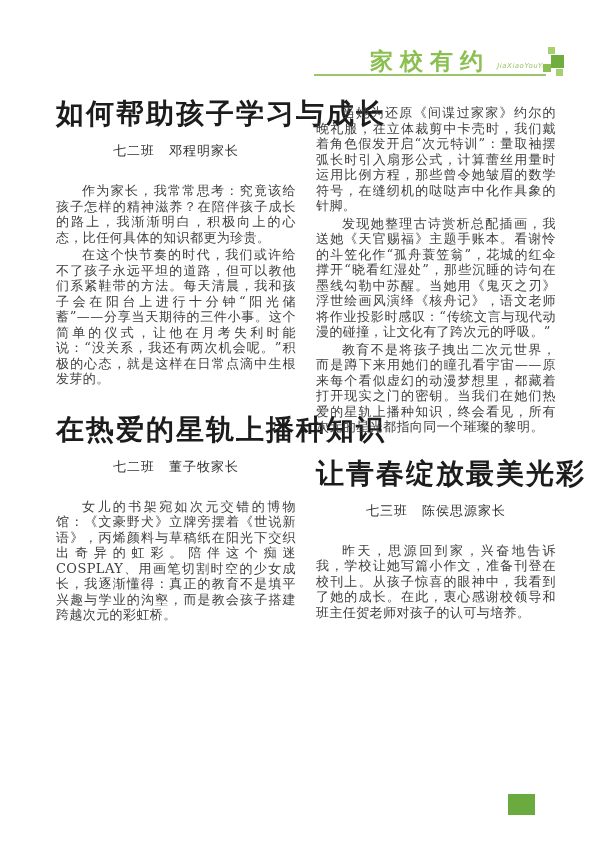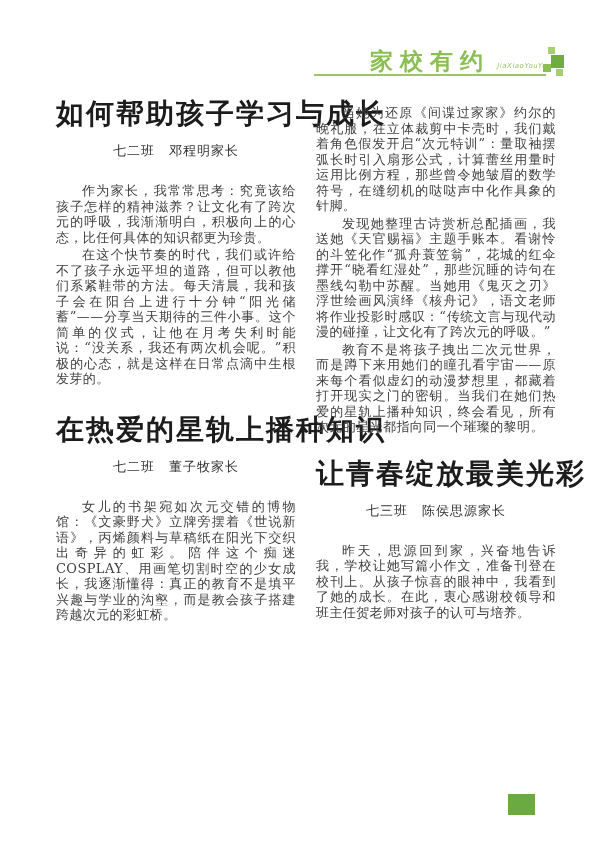--- a/index.html
+++ b/index.html
@@ -91,21 +91,21 @@
       <i class="sq sq2"></i>
       <i class="sq sq3"></i>
       <i class="sq sq4"></i>
   </div>
 
   <div class="col left">
     <div>
       <h1 class="article-title">如何帮助孩子学习与成长</h1>
       <div class="byline">七二班　邓程明家长</div>
       <div class="body-block">
-        <p>作为家长，我常常思考：究竟该给孩子怎样的精神滋养？让文化有了跨次元的呼吸，我渐渐明白，积极向上的心态，比任何具体的知识都更为珍贵。</p>
+        <p>作为家长，我常常思考：究竟该给孩子怎样的精神滋养？在陪伴孩子成长的路上，我渐渐明白，积极向上的心态，比任何具体的知识都更为珍贵。</p>
         <p>在这个快节奏的时代，我们或许给不了孩子永远平坦的道路，但可以教他们系紧鞋带的方法。每天清晨，我和孩子会在阳台上进行十分钟“阳光储蓄”——分享当天期待的三件小事。这个简单的仪式，让他在月考失利时能说：“没关系，我还有两次机会呢。”积极的心态，就是这样在日常点滴中生根发芽的。</p>
       </div>
     </div>
     <div class="second-article">
       <h1 class="article-title">在热爱的星轨上播种知识</h1>
       <div class="byline">七二班　董子牧家长</div>
       <div class="body-block">
         <p>女儿的书架宛如次元交错的博物馆：《文豪野犬》立牌旁摆着《世说新语》，丙烯颜料与草稿纸在阳光下交织出奇异的虹彩。陪伴这个痴迷COSPLAY、用画笔切割时空的少女成长，我逐渐懂得：真正的教育不是填平兴趣与学业的沟壑，而是教会孩子搭建跨越次元的彩虹桥。</p>
       </div>
     </div>

